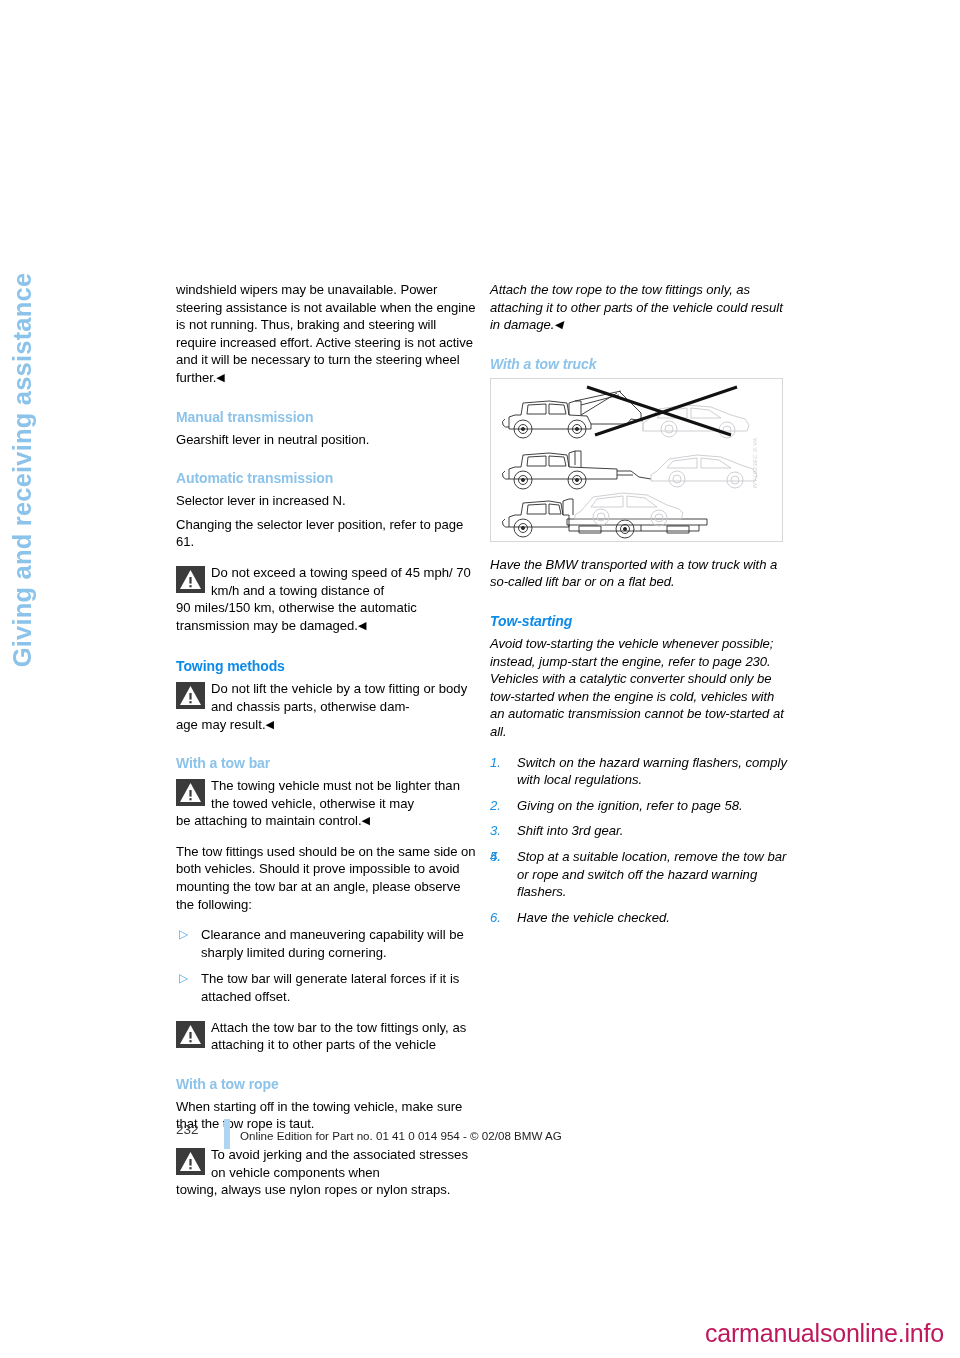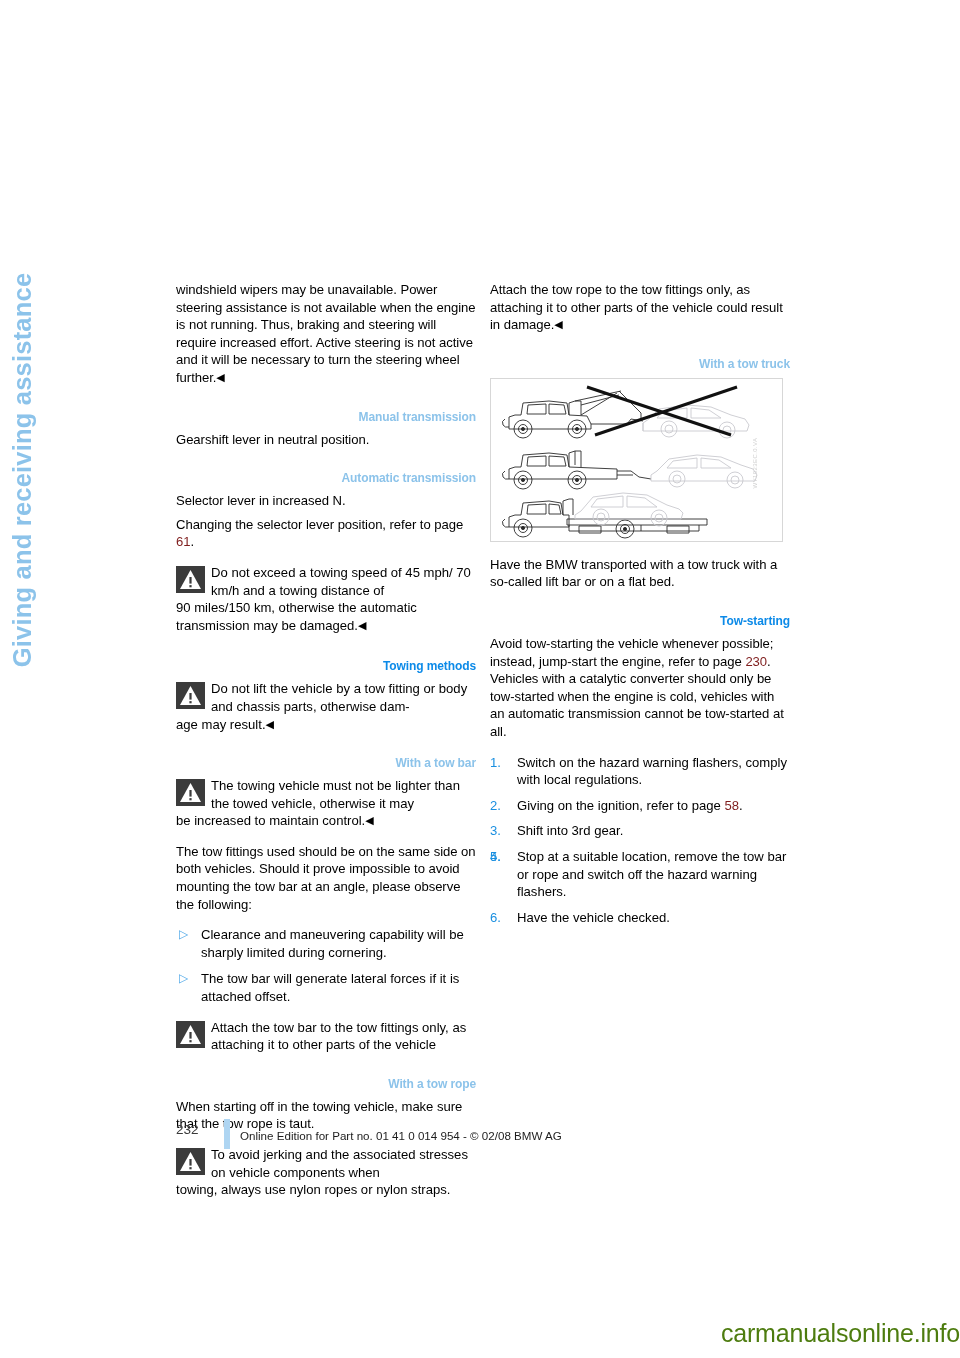--- a/index.html
+++ b/index.html
@@ -54,45 +54,44 @@
     width: 634px;
     height: 890px;
   }
   .col {
     position: absolute;
     top: 16px;
     width: 300px;
     margin-top: 40px;
   }
   .col-left  { left: 0px; }
-  .col-right { left: 314px; }
+  .col-right { left: 314px; font-style: italic; }
 
   p, .para {
     margin: 0 0 0 0;
     font-size: 13.1px;
     line-height: 17.6px;
     letter-spacing: -0.05px;
   }
   .para { margin-bottom: 13px; }
   .para.tight { margin-bottom: 6px; }
 
   h2.heading {
     margin: 0 0 4px 0;
-    font-size: 12px;
+    font-size: 14px;
     line-height: 20px;
     font-weight: bold;
     color: #8cc3ea;
     letter-spacing: -0.1px;
-    text-align: right;
   }
   h2.heading.gap  { margin-top: 20px; }
   h2.heading.gap2 { margin-top: 22px; }
   h2.heading.strong { color: #0c8ae8; }
 
-  .pageref { color: #7f1d1d; }
+  .pageref { color: #000000; }
 
   
   .endmark {
     font-size: 11px;
     line-height: 1;
     vertical-align: 1px;
     letter-spacing: 0;
   }
 
   
@@ -208,24 +207,24 @@
     left: 64px;
     top: 10px;
     font-size: 11.6px;
     color: #1d1d1d;
     white-space: nowrap;
   }
 
   
   #watermark {
     position: absolute;
-    right: 0;
+    right: 16px;
     bottom: 10px;
     font-size: 25px;
-    color: #4d7c0f;
+    color: #be185d;
     letter-spacing: -0.2px;
   }
 </style>
 </head>
 <body>
 
 <div id="page">
 
   <div id="chapter-tab">
     <div class="label">Giving and receiving assistance</div>
@@ -275,21 +274,21 @@
       <div class="note">
         <span class="warn-icon">
           <svg width="29" height="27" viewBox="0 0 29 27" aria-hidden="true">
             <rect x="0" y="0" width="29" height="27" fill="#3b3b3b"></rect>
             <polygon points="14.5,4 25,23 4,23" fill="#ffffff"></polygon>
             <rect x="13.4" y="11" width="2.2" height="6.6" fill="#3b3b3b"></rect>
             <rect x="13.4" y="19.1" width="2.2" height="2.2" fill="#3b3b3b"></rect>
           </svg>
         </span>
         <div class="note-text">The towing vehicle must not be lighter than the towed vehicle, otherwise it may</div>
-        <div class="note-cont"><span>be increased to maintain control.</span><span class="endmark">◀</span></div>
+        <div class="note-cont"><span>be attaching to maintain control.</span><span class="endmark">◀</span></div>
       </div>
 
       <div class="para">The tow fittings used should be on the same side on both vehicles. Should it prove impossible to avoid mounting the tow bar at an angle, please observe the following:</div>
 
       <ul class="arrow-list">
         <li><span class="bullet">▷</span><span>Clearance and maneuvering capability will be sharply limited during cornering.</span></li>
         <li><span class="bullet">▷</span><span>The tow bar will generate lateral forces if it is attached offset.</span></li>
       </ul>
 
       <div class="note">

